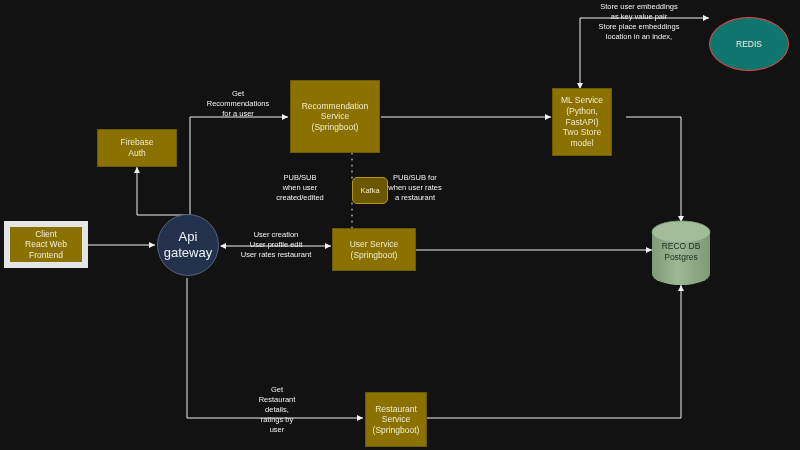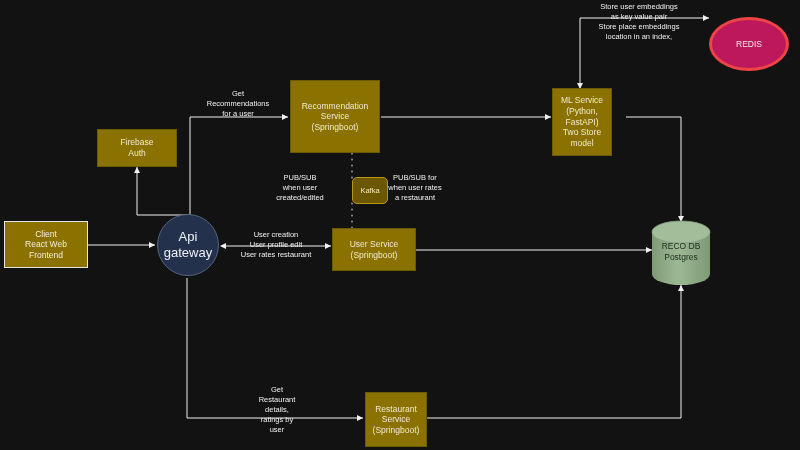--- a/index.html
+++ b/index.html
@@ -34,34 +34,34 @@
   }
   .svc {
     background: #8a7100;
     border: 1px solid #6d5a00;
     color: #f2ead2;
     font-size: 8.5px;
   }
   .svc-lines { padding: 2px; }
   .client {
     background: #8a7100;
-    border: 1px solid #e5e5e5;
+    border: 6px solid #e5e5e5;
     color: #f4eedb;
     font-size: 8.5px;
   }
   .gateway {
     background: #23314d;
     border: 1px solid #55637e;
     border-radius: 50%;
     color: #eef2f8;
     font-size: 13px;
   }
   .redis {
-    background: #be185d;
-    border: 3px solid #ef4444;
+    background: #0f766e;
+    border: 1px solid #ef4444;
     border-radius: 50%;
     color: #f6e9ea;
     font-size: 8.5px;
   }
   .kafka {
     background: #6b5700;
     border: 1px solid #b8960f;
     border-radius: 5px;
     color: #f5e9c4;
     font-size: 7.5px;

